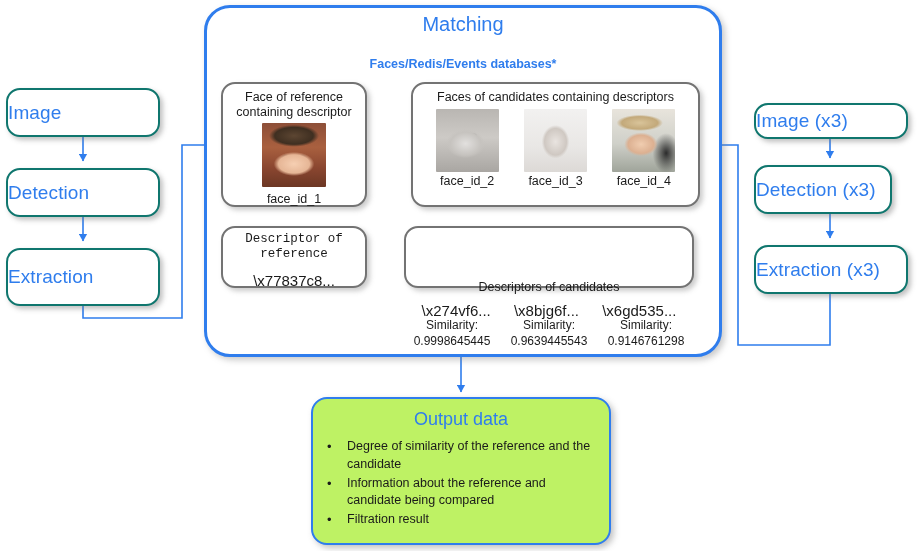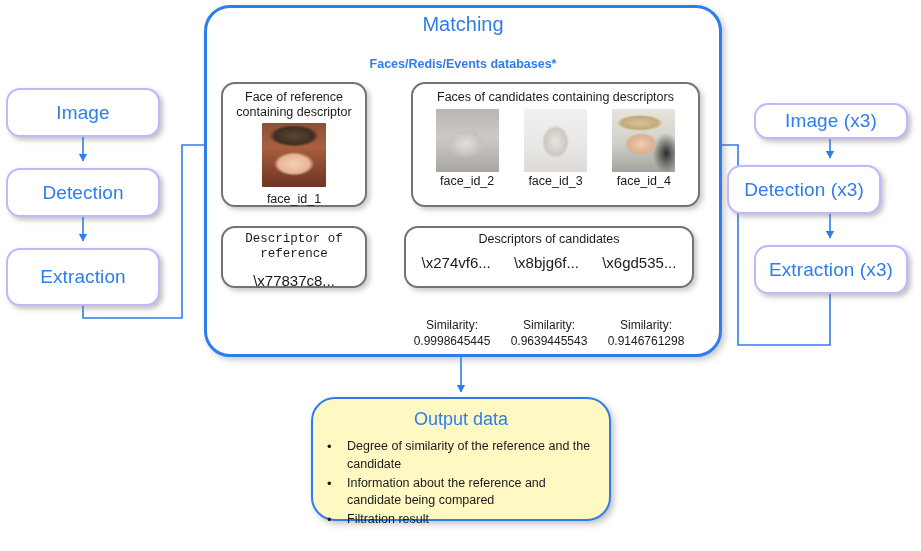--- a/index.html
+++ b/index.html
@@ -17,26 +17,25 @@
   }
   svg#wires{
     position:absolute;left:0;top:0;width:921px;height:551px;
     pointer-events:none;
   }
   
   .node{
     position:absolute;
     box-sizing:border-box;
     background:#ffffff;
-    border:2px solid #c4b5fd;
+    border:2px solid #0f766e;
     border-radius:14px;
     box-shadow:3px 3px 5px rgba(120,120,120,.45);
     display:flex;
     align-items:center;
-    justify-content:center;
     text-align:center;
     z-index:3;
   }
   .stage-node{
     font-size:19px;
     color:#2f7ded;
     letter-spacing:.1px;
   }
   
   .matching-box{
@@ -120,25 +119,25 @@
     display:flex;justify-content:space-between;
     z-index:4;
   }
   .sim{
     text-align:center;font-size:12px;color:#1a1a1a;line-height:1.3;
     width:96px;
   }
   
   .output-box{
     position:absolute;
-    left:311px;top:397px;width:300px;height:124px;
+    left:311px;top:397px;width:300px;height:148px;
     box-sizing:border-box;
-    background:#fef9c3;
+    background:#bef264;
     border:2px solid #2f7ded;
-    border-radius:24px;
+    border-radius:16px;
     box-shadow:3px 3px 6px rgba(120,120,120,.45);
     z-index:3;
   }
   .output-title{
     text-align:center;font-size:18px;color:#2f7ded;margin-top:10px;
   }
   .output-list{
     margin:8px 0 0 0;
     padding:0 14px 0 34px;
     list-style:none;
@@ -209,21 +208,21 @@
   <div class="node stage-node" style="left:6px;top:168px;width:154px;height:49px;">
     <span>Detection</span>
   </div>
   <div class="node stage-node" style="left:6px;top:248px;width:154px;height:58px;">
     <span>Extraction</span>
   </div>
 
   <div class="node stage-node" style="left:754px;top:103px;width:154px;height:36px;">
     <span>Image (x3)</span>
   </div>
-  <div class="node stage-node" style="left:727px;top:165px;width:154px;height:49px;">
+  <div class="node stage-node" style="left:754px;top:165px;width:138px;height:49px;">
     <span>Detection (x3)</span>
   </div>
   <div class="node stage-node" style="left:754px;top:245px;width:154px;height:49px;">
     <span>Extraction (x3)</span>
   </div>
 
   <div class="card" style="left:221px;top:82px;width:146px;height:125px;display:block;">
     <div class="card-title">
       <span>Face of reference</span><br>
       <span>containing descriptor</span>
@@ -270,21 +269,21 @@
       </div>
     </div>
   </div>
 
   <div class="card" style="left:221px;top:226px;width:146px;height:62px;display:block;">
     <div class="card-title" style="padding-top:4px;font-family:Liberation Mono, monospace;">Descriptor of reference</div>
     <div class="desc-val">\x77837c8...</div>
   </div>
 
   <div class="card" style="left:404px;top:226px;width:290px;height:62px;display:block;">
-    <div class="card-title" style="padding-top:4px;">Descriptors of candidates</div>
+    <div class="card-title" style="padding-top:4px;margin-top:48px;">Descriptors of candidates</div>
     <div class="desc-row" style="padding-top:7px;">
       <div class="desc-item">\x274vf6...</div>
       <div class="desc-item">\x8bjg6f...</div>
       <div class="desc-item">\x6gd535...</div>
     </div>
   </div>
 
   <div class="sim-wrap">
     <div class="sim">
       <div>Similarity:</div>

